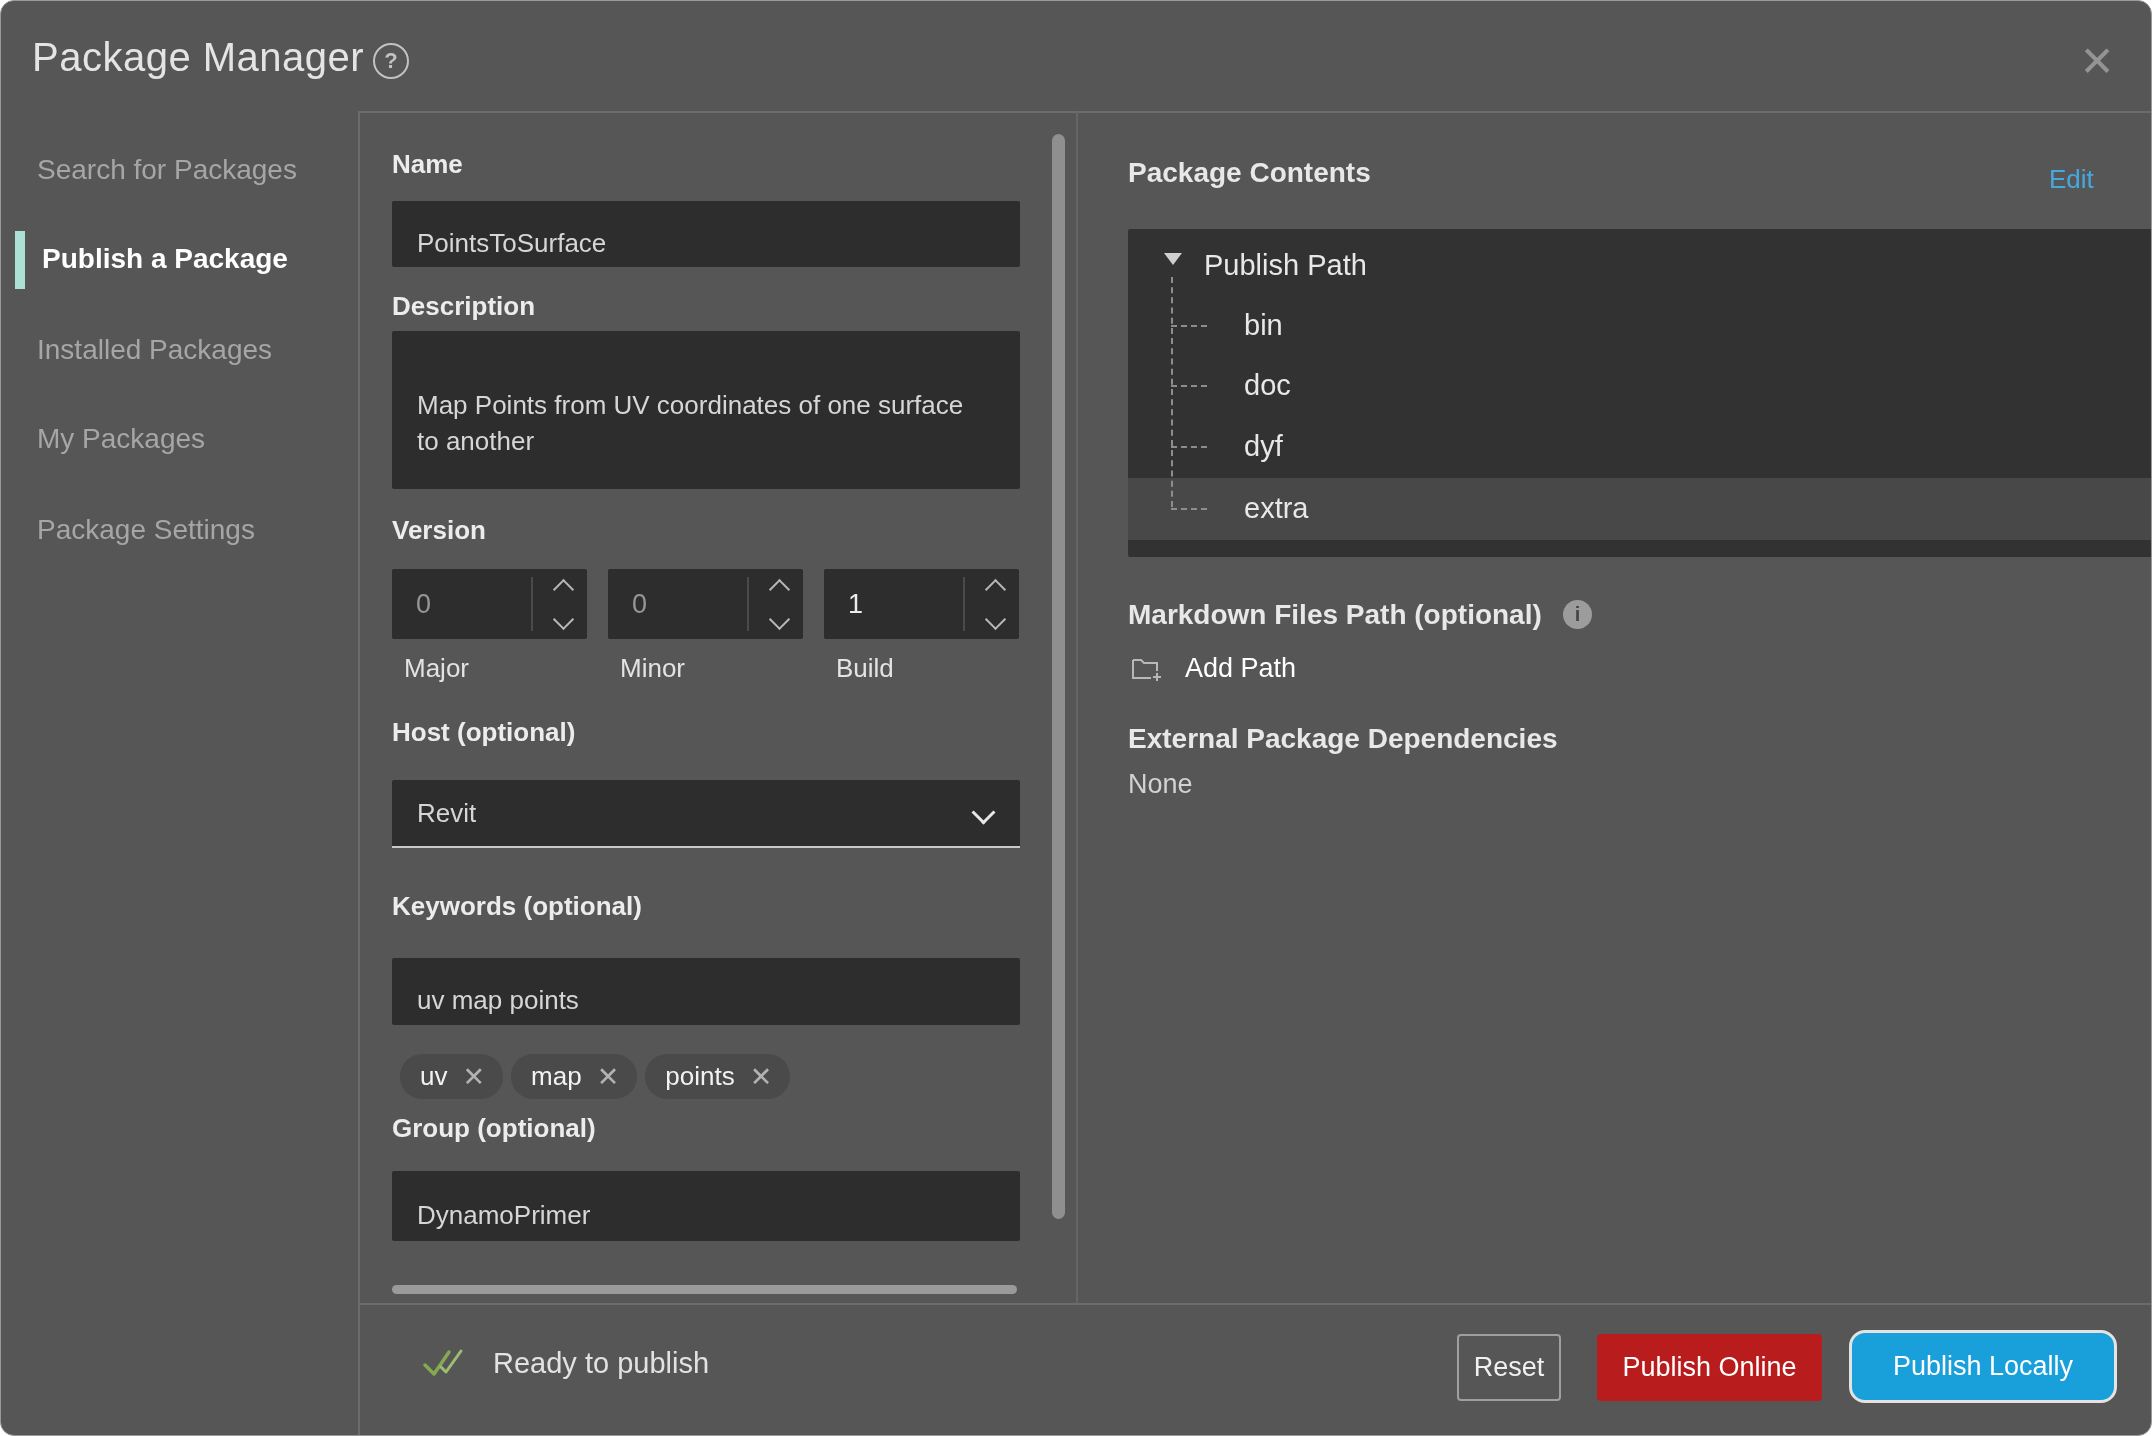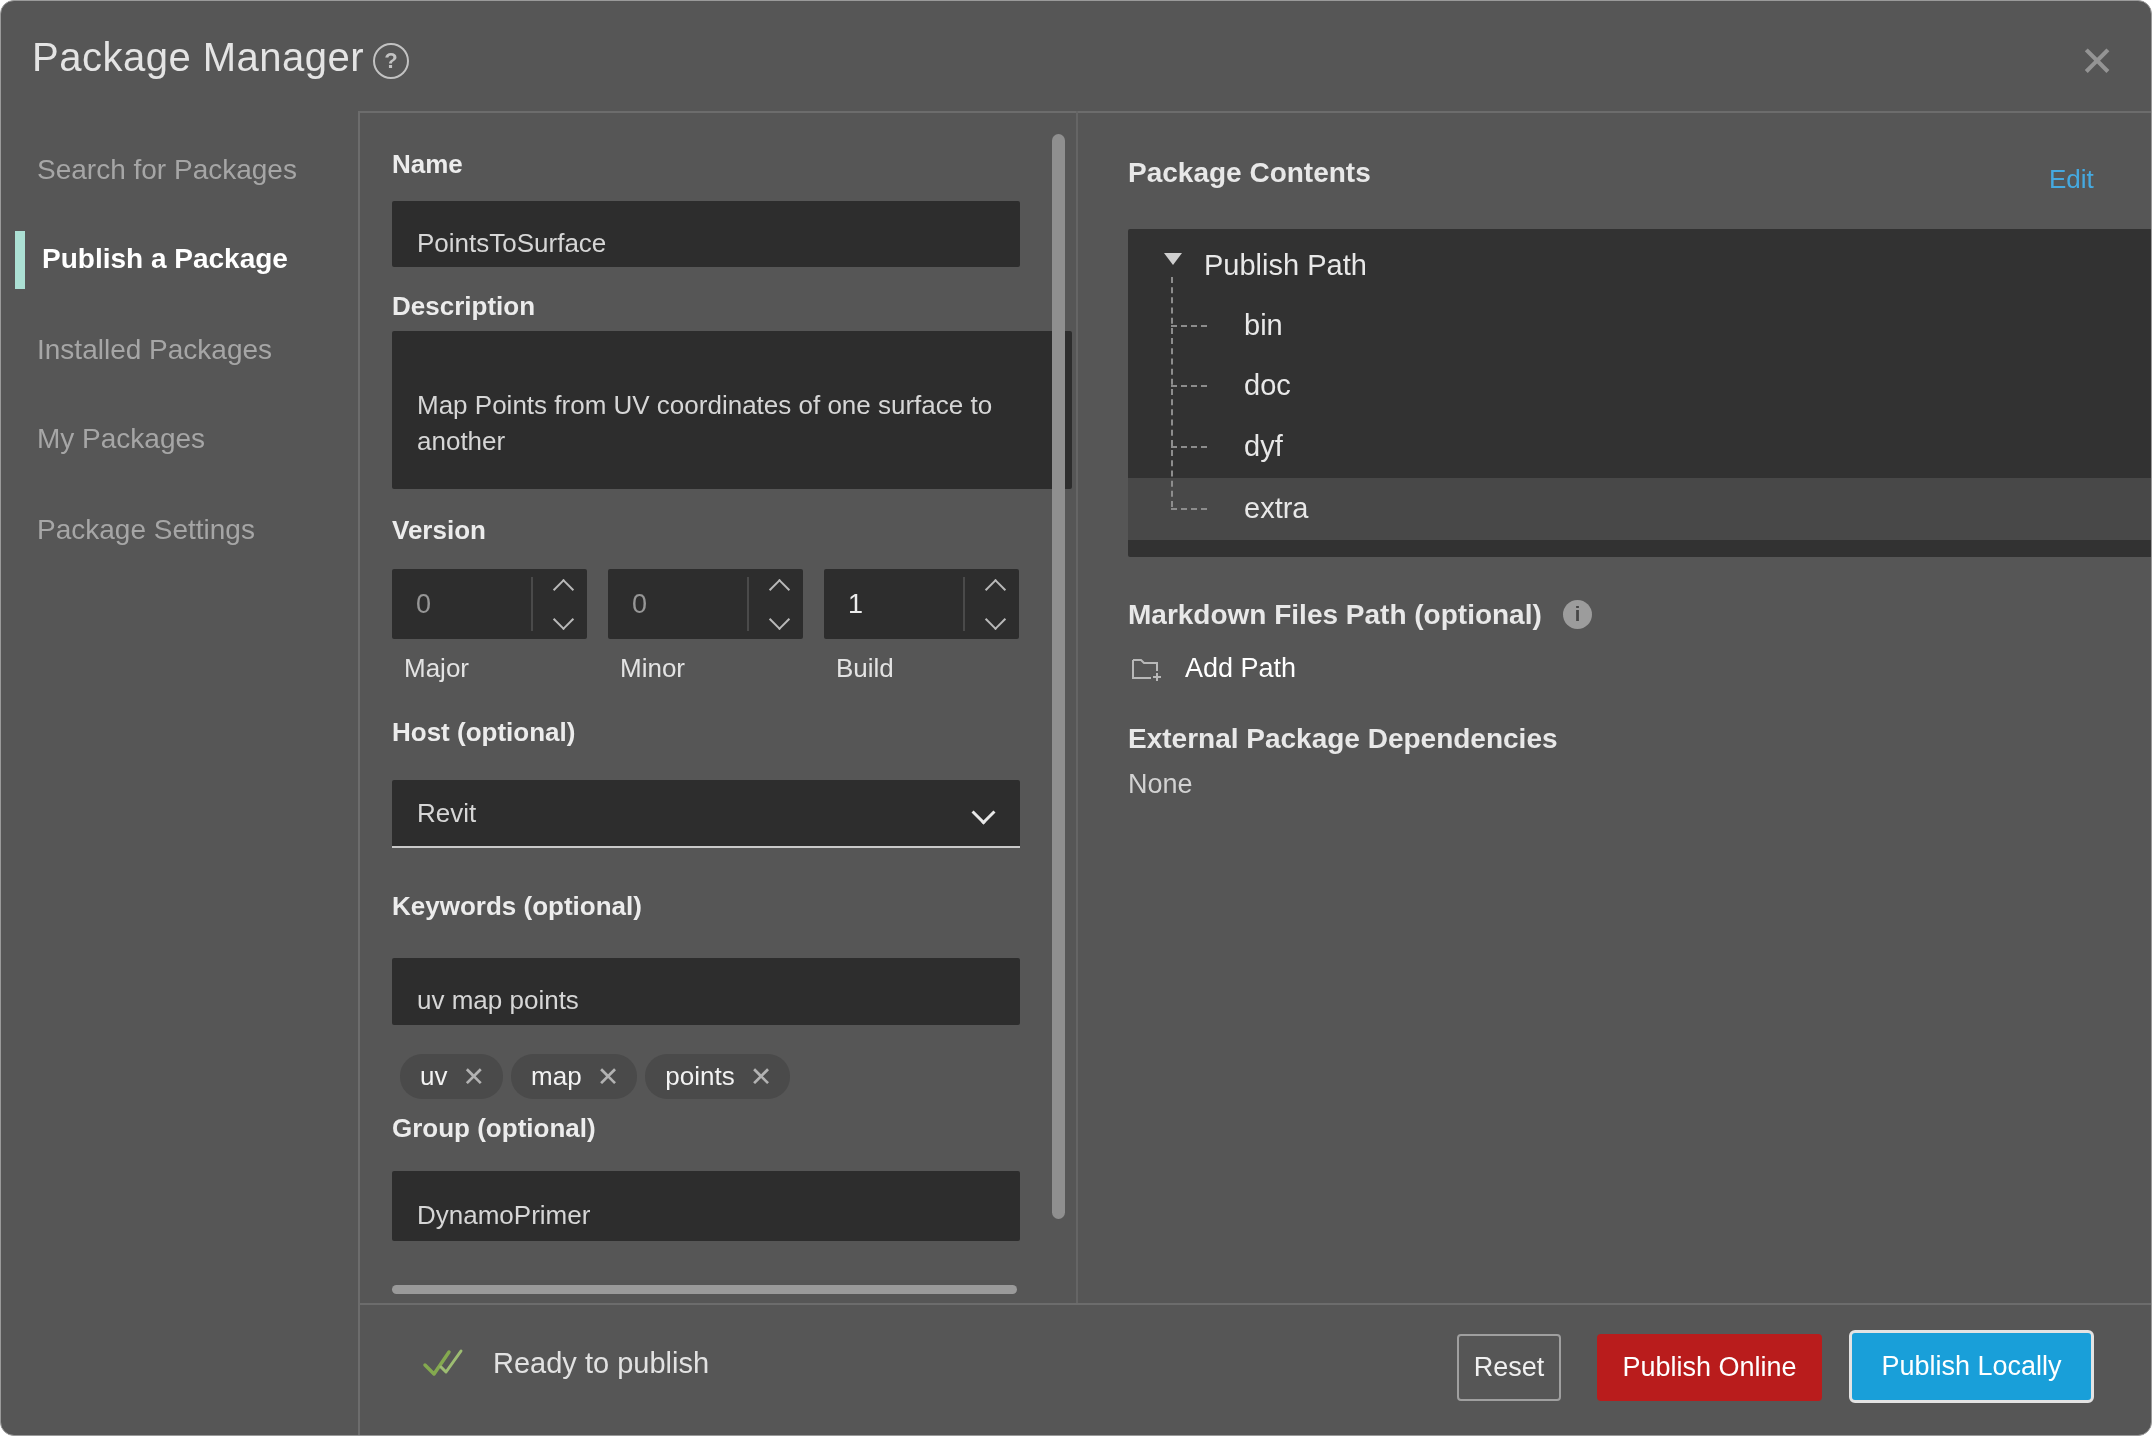--- a/index.html
+++ b/index.html
@@ -23,21 +23,21 @@
   
   .side-item{position:absolute;left:36px;width:300px;height:60px;line-height:60px;font-size:28px;color:#a6a6a6;cursor:default;}
   .side-item.active{color:#ffffff;font-weight:700;left:41px;}
   .active-bar{position:absolute;left:14px;top:230px;width:10px;height:58px;background:#ace0d4;}
 
   
   .flabel{position:absolute;left:391px;font-size:26px;font-weight:700;color:#ececec;}
   .dinput{position:absolute;left:391px;width:628px;background:#2d2d2d;border:none;border-radius:2px;
           color:#d6d6d6;font-size:26px;font-family:"Liberation Sans",sans-serif;padding:18px 0 0 25px;box-sizing:border-box;outline:none;}
   .dinput::placeholder{color:#969696;}
-  .ta{position:absolute;left:391px;width:680px;background:#2d2d2d;border-radius:2px;color:#d6d6d6;font-size:26px;
+  .ta{position:absolute;left:391px;width:628px;background:#2d2d2d;border-radius:2px;color:#d6d6d6;font-size:26px;
       padding:56px 30px 0 25px;box-sizing:border-box;line-height:36px;}
   .steppers{position:absolute;left:391px;top:568px;width:628px;display:flex;gap:21px;}
   .stepper{position:relative;width:195px;height:70px;background:#2d2d2d;border-radius:2px;box-sizing:border-box;}
   .stepper input{position:absolute;left:0;top:0;width:138px;height:70px;background:transparent;border:none;outline:none;
                  color:#ececec;font-size:27px;padding-left:24px;font-family:"Liberation Sans",sans-serif;box-sizing:border-box;}
   .stepper input::placeholder{color:#969696;}
   .stepper .sep{position:absolute;left:139px;top:8px;bottom:8px;width:1.5px;background:#4a4a4a;}
   .chev{display:block;width:13px;height:13px;border-right:2.5px solid #b9b9b9;border-bottom:2.5px solid #b9b9b9;}
   .chev.up{transform:rotate(-135deg);}
   .chev.down{transform:rotate(45deg);}
@@ -74,22 +74,22 @@
   .addpath .lbl{font-size:27px;color:#ffffff;text-align:right;}
   .rp-none{position:absolute;left:1127px;top:768px;font-size:27px;color:#d2d2d2;}
 
   
   .status{position:absolute;left:420px;top:1344px;display:flex;align-items:center;gap:26px;}
   .status .txt{font-size:29px;color:#e2e2e2;}
   .btn-reset{position:absolute;left:1456px;top:1333px;width:104px;height:67px;background:transparent;border:2px solid #9f9f9f;
              border-radius:4px;color:#f0f0f0;font-size:27px;font-family:"Liberation Sans",sans-serif;}
   .btn-online{position:absolute;left:1596px;top:1333px;width:225px;height:67px;background:#b91c1c;border:none;border-radius:4px;
               color:#ffffff;font-size:27px;font-family:"Liberation Sans",sans-serif;}
-  .btn-local{position:absolute;left:1848px;top:1329px;width:245px;height:73px;background:#199fd9;border:3px solid #e3e3e3;
-             border-radius:6px;color:#ffffff;font-size:27px;font-family:"Liberation Sans",sans-serif;box-sizing:border-box;}
+  .btn-local{position:absolute;left:1848px;top:1329px;width:268px;height:73px;background:#199fd9;border:3px solid #e3e3e3;
+             border-radius:16px;color:#ffffff;font-size:27px;font-family:"Liberation Sans",sans-serif;box-sizing:border-box;}
 </style>
 </head>
 <body>
 
 <div id="stage">
   <div id="dialog">
 
     <div class="hdr-title">Package Manager</div>
     <div class="help-icon">?</div>
     <div class="close-icon">✕</div>

